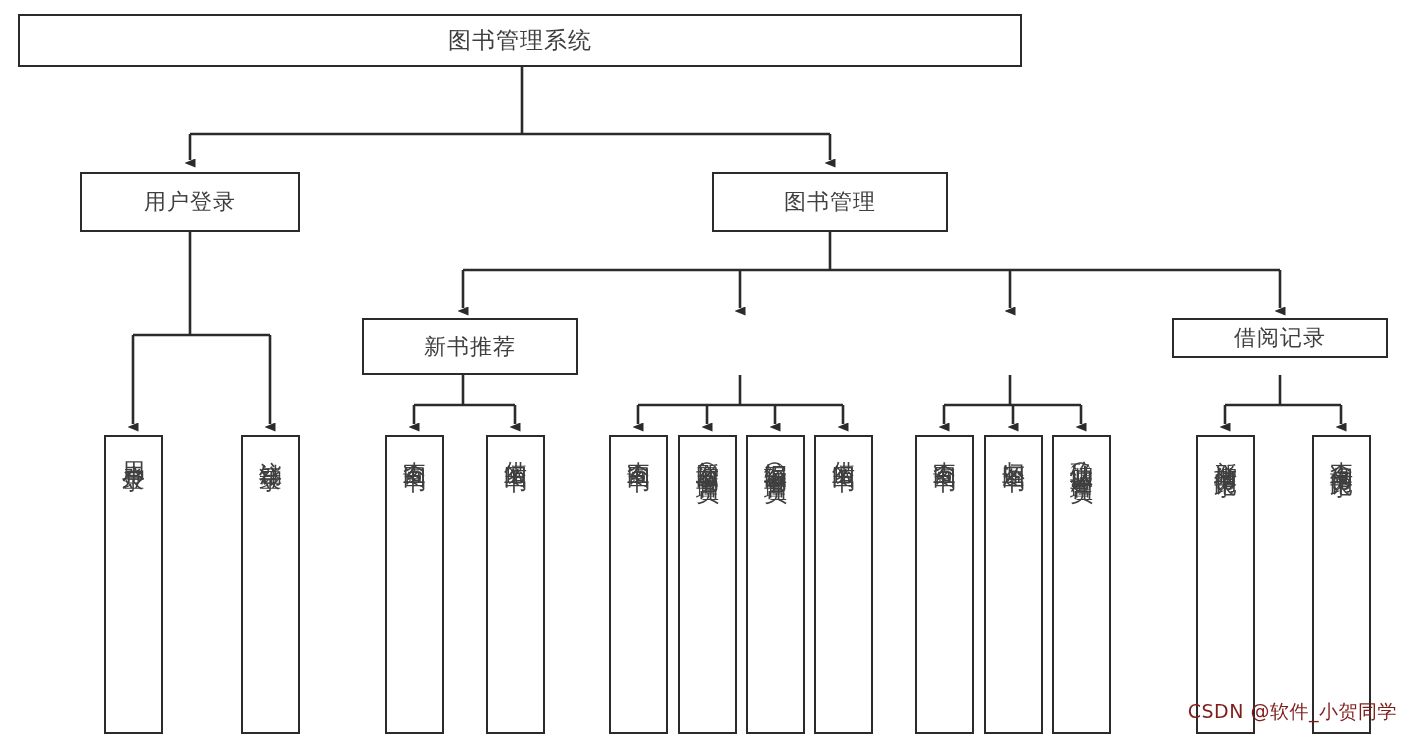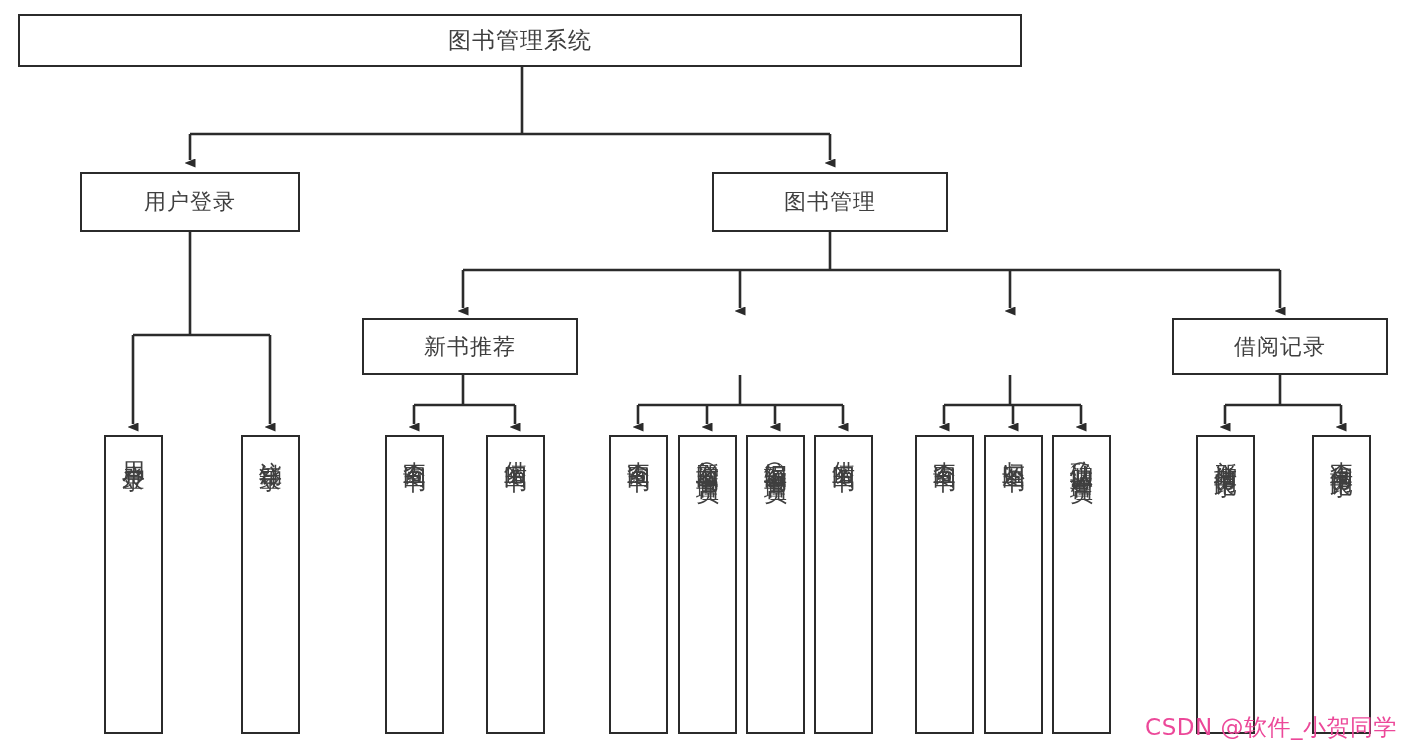--- a/index.html
+++ b/index.html
@@ -61,23 +61,23 @@
     writing-mode: vertical-rl;
     text-orientation: upright;
     font-size: 23px;
     letter-spacing: 3px;
     line-height: 1;
     color: #3f3f3f;
   }
   .watermark {
     position: absolute;
     right: 8px;
-    bottom: 4px;
-    font-size: 23px;
-    color: #ec4899;
+    bottom: 22px;
+    font-size: 19px;
+    color: #7f1d1d;
     letter-spacing: 0.5px;
     white-space: nowrap;
     user-select: none;
   }
 </style>
 </head>
 <body>
 
 <div id="canvas">
 
@@ -138,21 +138,21 @@
   <div class="node h" style="left:80px; top:172px; width:220px; height:60px;">
     <span class="node-label">用户登录</span>
   </div>
   <div class="node h" style="left:712px; top:172px; width:236px; height:60px;">
     <span class="node-label">图书管理</span>
   </div>
 
   <div class="node h" style="left:362px; top:318px; width:216px; height:57px;">
     <span class="node-label">新书推荐</span>
   </div>
-  <div class="node h" style="left:1172px; top:318px; width:216px; height:57px;justify-content:center;">
+  <div class="node h" style="left:1172px; top:318px; width:216px; height:40px;justify-content:center;">
     <span class="node-label">借阅记录</span>
   </div>
 
   <div class="node v" style="left:104px; top:435px; width:59px; height:299px;">
     <span class="node-label">用户登录</span>
   </div>
   <div class="node v" style="left:241px; top:435px; width:59px; height:299px;">
     <span class="node-label">注销登录</span>
   </div>
 

